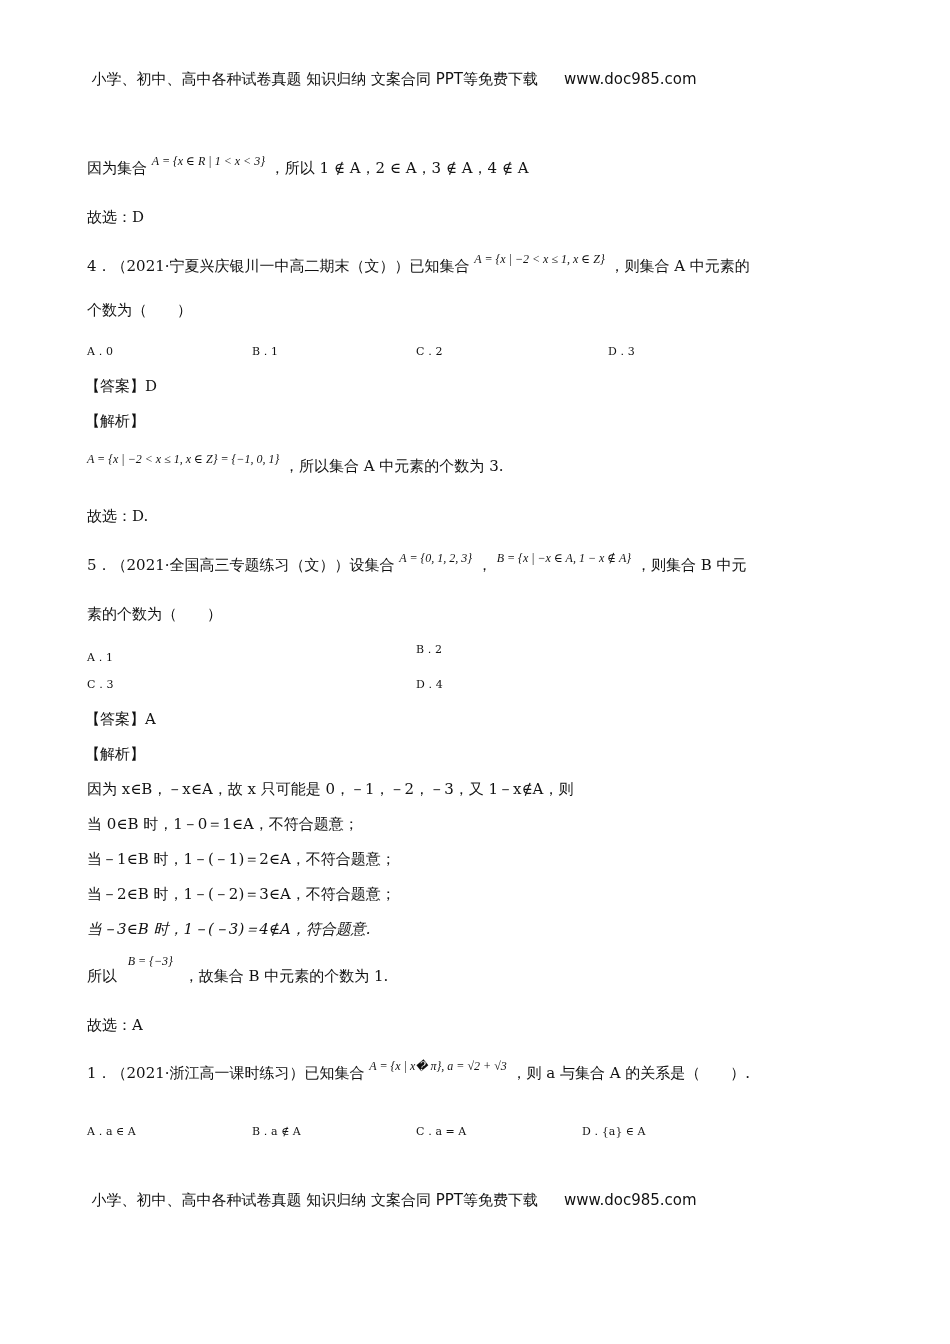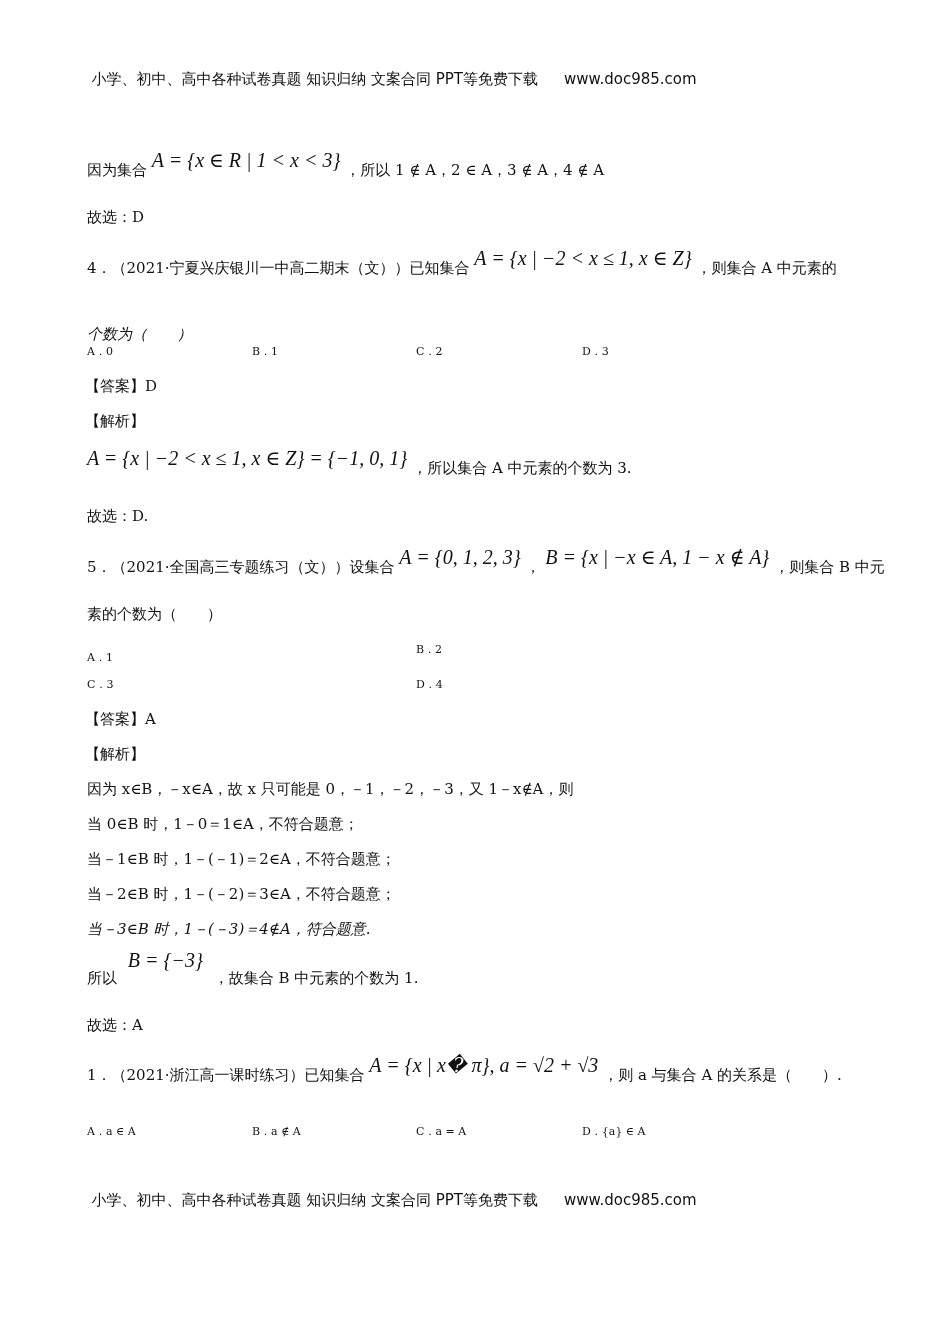--- a/index.html
+++ b/index.html
@@ -2,21 +2,21 @@
 <html><head>
 <meta charset="utf-8">
 <style>
   html, body { margin:0; padding:0; background:#ffffff; }
   body { width:950px; height:1344px; position:relative; overflow:hidden;
          font-family: "DejaVu Serif", "Liberation Serif", serif; color:#111; }
   .hdr { position:absolute; left:0; width:788px; text-align:center; font-size:15px;
          font-family:"DejaVu Sans","Liberation Sans",sans-serif; color:#111; }
   .hdr .url { margin-left:26px; }
   .line { position:absolute; left:87px; font-size:15px; white-space:nowrap; line-height:20px; }
-  .math { font-family:"Liberation Serif","DejaVu Serif",serif; font-style:italic; font-size:20px; }
+  .math { font-family:"Liberation Serif","DejaVu Serif",serif; font-style:italic; font-size:12px; }
   .math.up { position:relative; top:-8px; }
   .opt { position:absolute; font-size:11px; white-space:nowrap; line-height:20px; }
 </style>
 </head>
 <body>
 
 <div class="hdr" style="top:70px;">
   <span>小学、初中、高中各种试卷真题  知识归纳  文案合同  PPT等免费下载</span><span class="url">www.doc985.com</span>
 </div>
 
@@ -25,25 +25,25 @@
   <span class="math up">A = {x ∈ R | 1 &lt; x &lt; 3}</span>
   <span>，所以 1 ∉ A，2 ∈ A，3 ∉ A，4 ∉ A</span>
 </div>
 <div class="line" style="top:207px;">故选：D</div>
 
 <div class="line" style="top:256px;">
   <span>4．（2021·宁夏兴庆银川一中高二期末（文））已知集合</span>
   <span class="math up">A = {x | −2 &lt; x ≤ 1, x ∈ Z}</span>
   <span>，则集合 A 中元素的</span>
 </div>
-<div class="line" style="top:324px;font-style:italic;">个数为（　　）</div>
+<div class="line" style="top:300px;">个数为（　　）</div>
 <div class="opt" style="left:87px;top:342px;">A．0</div>
 <div class="opt" style="left:252px;top:342px;">B．1</div>
 <div class="opt" style="left:416px;top:342px;">C．2</div>
-<div class="opt" style="left:582px;top:342px;">D．3</div>
+<div class="opt" style="left:608px;top:342px;">D．3</div>
 <div class="line" style="top:376px;left:85px;">【答案】D</div>
 <div class="line" style="top:411px;left:85px;">【解析】</div>
 <div class="line" style="top:456px;">
   <span class="math up">A = {x | −2 &lt; x ≤ 1, x ∈ Z} = {−1, 0, 1}</span>
   <span>，所以集合 A 中元素的个数为 3.</span>
 </div>
 <div class="line" style="top:506px;">故选：D.</div>
 
 <div class="line" style="top:555px;">
   <span>5．（2021·全国高三专题练习（文））设集合</span>

